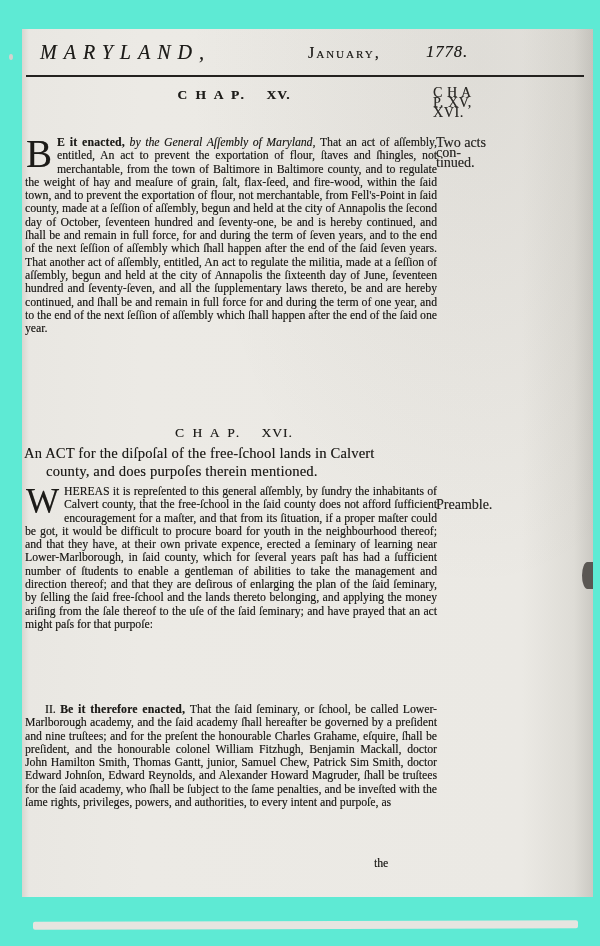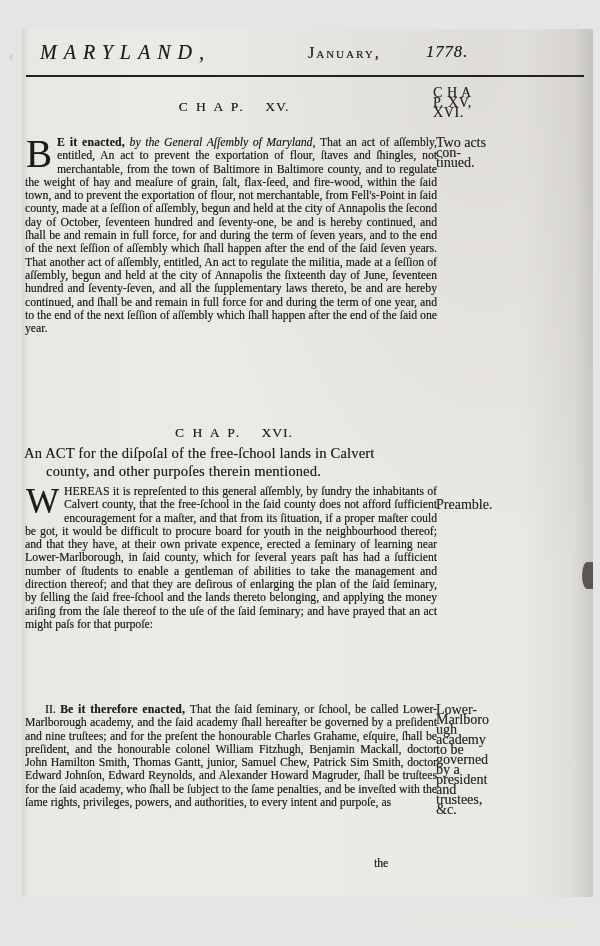--- a/index.html
+++ b/index.html
@@ -1,40 +1,40 @@
 <!DOCTYPE html>
 <html><head>
 <meta charset="utf-8">
 <style>
   html,body { margin:0; padding:0; }
   body {
     width:600px; height:946px; position:relative;
     background:#070707; overflow:hidden;
     font-family:"Liberation Serif","DejaVu Serif",serif;
   }
-  .scan { position:absolute; inset:0; background:#e5e5e5; }
+  .scan { position:absolute; inset:0; background:#5eead4; }
 
   .paper {
     position:absolute; left:22px; top:29px; width:571px; height:868px;
     background:
       radial-gradient(ellipse at 80% 4%, rgba(60,55,45,0.07), transparent 45%),
       linear-gradient(90deg,#d8d6d0 0px,#e9e7e2 7px,#eceae5 120px,#ebe9e4 500px,#dedcd6 552px,#cbc9c3 571px);
     color:#1c1b18;
     text-shadow:0.2px 0.2px 0.45px rgba(35,32,28,0.5);
   }
 
   
   .h-title  { position:absolute; left:18px;  top:12px; font-style:italic; font-size:20px; letter-spacing:7px; }
   .h-month  { position:absolute; left:286px; top:15px; font-variant:small-caps; font-size:16px; letter-spacing:2px; }
   .h-year   { position:absolute; left:404px; top:13px; font-style:italic; font-size:16.5px; letter-spacing:1px;text-align:center; }
   .rule     { position:absolute; left:4px; top:46px; width:558px; height:2px; background:#24221f; }
 
   
   .chap-head { position:absolute; left:0; width:424px; text-align:center; font-size:13.5px; letter-spacing:2.5px; }
-  .ch15 { top:70px; } .ch16 { top:396px; }
+  .ch15 { top:58px;font-weight:bold; } .ch16 { top:396px; }
   .chap-num { margin-left:20px; letter-spacing:1px; }
 
   
   .act-title { position:absolute; left:2px; font-size:14.5px; letter-spacing:0.2px; white-space:nowrap; }
   .t15 { top:80px; }
   .t16 { top:415px; line-height:18px; }
   .t16-l2 { padding-left:22px; }
 
   
   .para { position:absolute; left:3px; width:412px; font-size:11.7px; line-height:13.3px; text-align:justify; }
@@ -82,32 +82,31 @@
       <span class="dropcap">B</span><span class="gothic">E it enacted, </span><span class="ital">by the General Aſſembly of Maryland, </span><span>That an act of aſſembly, entitled, An act to prevent the exportation of flour, ſtaves and ſhingles, not merchantable, from the town of Baltimore in Baltimore county, and to regulate the weight of hay and meaſure of grain, ſalt, flax-ſeed, and fire-wood, within the ſaid town, and to prevent the exportation of flour, not merchantable, from Fell's-Point in ſaid county, made at a ſeſſion of aſſembly, begun and held at the city of Annapolis the ſecond day of October, ſeventeen hundred and ſeventy-one, be and is hereby continued, and ſhall be and remain in full force, for and during the term of ſeven years, and to the end of the next ſeſſion of aſſembly which ſhall happen after the end of the ſaid ſeven years. That another act of aſſembly, entitled, An act to regulate the militia, made at a ſeſſion of aſſembly, begun and held at the city of Annapolis the ſixteenth day of June, ſeventeen hundred and ſeventy-ſeven, and all the ſupplementary laws thereto, be and are hereby continued, and ſhall be and remain in full force for and during the term of one year, and to the end of the next ſeſſion of aſſembly which ſhall happen after the end of the ſaid one year.</span>
     </div>
     <div class="margin-note mn-1">Two acts con- tinued.</div>
 
     <div class="chap-head ch16">
       <span>C H A P.</span><span class="chap-num">XVI.</span>
     </div>
 
     <div class="act-title t16">
       <div class="t16-l1">An ACT for the diſpoſal of the free-ſchool lands in Calvert</div>
-      <div class="t16-l2">county, and other purpoſes therein mentioned.</div>
+      <div class="t16-l2">county, and does purpoſes therein mentioned.</div>
     </div>
 
     <div class="para p2">
       <span class="dropcap dc-w">W</span><span>HEREAS</span><span> it is repreſented to this general aſſembly, by ſundry the inhabitants of Calvert county, that the free-ſchool in the ſaid county does not afford ſufficient encouragement for a maſter, and that from its ſituation, if a proper maſter could be got, it would be difficult to procure board for youth in the neighbourhood thereof; and that they have, at their own private expence, erected a ſeminary of learning near Lower-Marlborough, in ſaid county, which for ſeveral years paſt has had a ſufficient number of ſtudents to enable a gentleman of abilities to take the management and direction thereof; and that they are deſirous of enlarging the plan of the ſaid ſeminary, by ſelling the ſaid free-ſchool and the lands thereto belonging, and applying the money ariſing from the ſale thereof to the uſe of the ſaid ſeminary; and have prayed that an act might paſs for that purpoſe:</span>
     </div>
     <div class="margin-note mn-2">Preamble.</div>
 
     <div class="para p3">
       <span>II. </span><span class="gothic">Be it therefore enacted, </span><span>That the ſaid ſeminary, or ſchool, be called Lower-Marlborough academy, and the ſaid academy ſhall hereafter be governed by a preſident and nine truſtees; and for the preſent the honourable Charles Grahame, eſquire, ſhall be preſident, and the honourable colonel William Fitzhugh, Benjamin Mackall, doctor John Hamilton Smith, Thomas Gantt, junior, Samuel Chew, Patrick Sim Smith, doctor Edward Johnſon, Edward Reynolds, and Alexander Howard Magruder, ſhall be truſtees for the ſaid academy, who ſhall be ſubject to the ſame penalties, and be inveſted with the ſame rights, privileges, powers, and authorities, to every intent and purpoſe, as</span>
     </div>
-    <div class="margin-note mn-3">Lower-Marlborough academy to be governed by a president and trustees, &amp;c.</div>
 
     <div class="catchword">the</div>
 
     <div class="smudge"></div>
   </div>
 
   <div class="bottom-sliver"></div>
 </div>
 
 </body></html>

